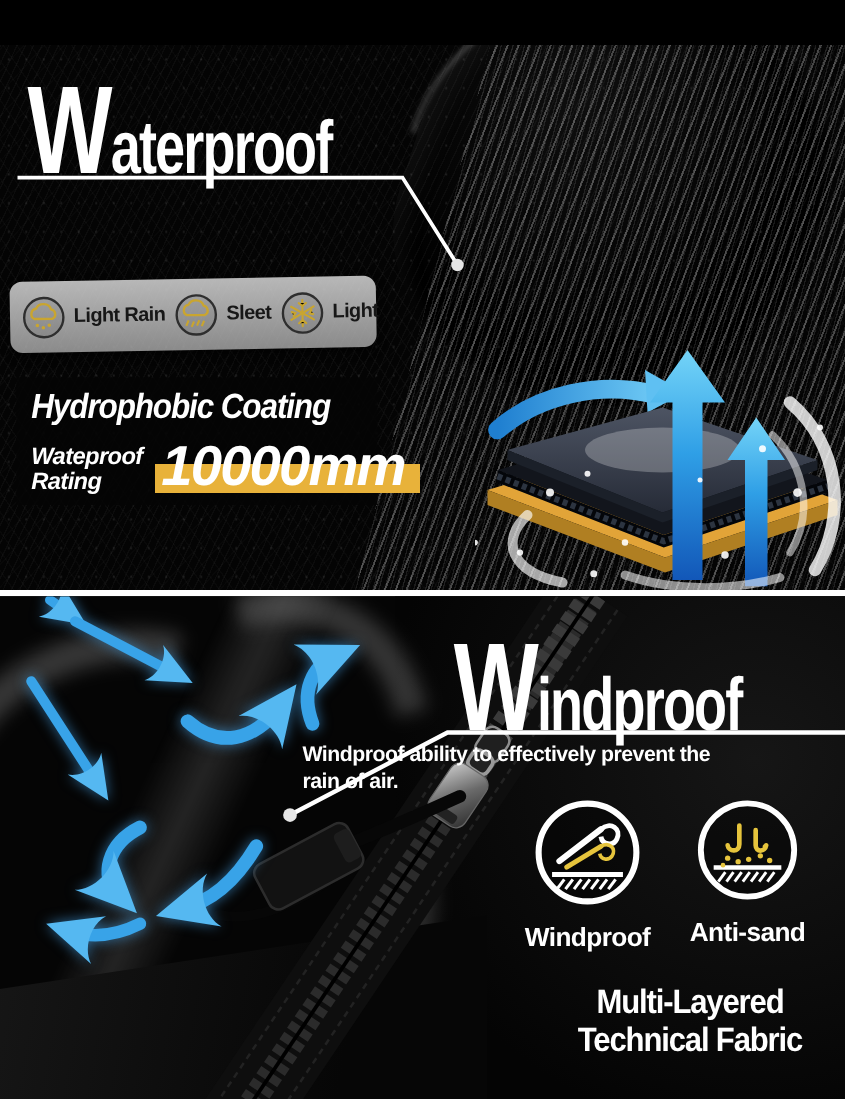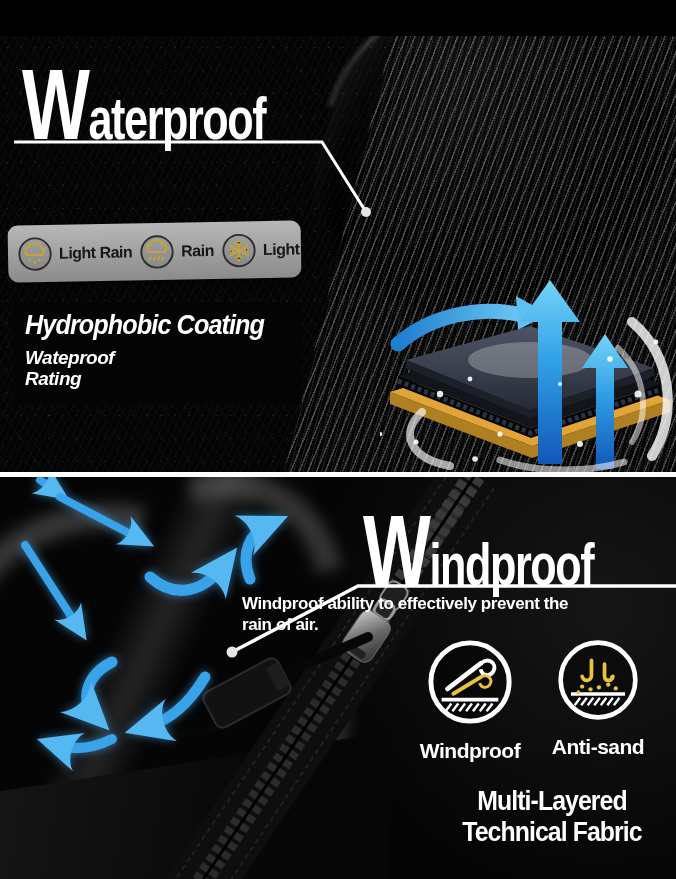--- a/index.html
+++ b/index.html
@@ -168,21 +168,21 @@
         <svg width="38" height="38" viewBox="0 0 40 40">
           <circle cx="20" cy="20" r="16.5" stroke="#2e2e2e" stroke-width="2" fill="rgba(0,0,0,.08)"></circle>
           <path d="M12,20 a4.6,4.6 0 0 1 1.6-8.6 a6.6,5.8 0 0 1 12.6,.8 a4.2,4.2 0 0 1 .9,8 Z" stroke="#c9a52f" stroke-width="2" fill="none" stroke-linejoin="round"></path>
           <g stroke="#c9a52f" stroke-width="1.8">
             <path d="M13.5,24.5 l-2,4.5"></path>
               <path d="M18,25.5 l-2,4.5"></path>
               <path d="M22.5,24.5 l-2,4.5"></path>
               <path d="M26.5,25 l-2,4.5"></path>
           </g>
         </svg>
-        <span class="tag-label">Rain</span>
+        <span class="tag-label">Sleet</span>
       </div>
       <div class="tag">
         <svg width="38" height="38" viewBox="0 0 40 40">
           <circle cx="20" cy="20" r="16.5" stroke="#2e2e2e" stroke-width="2" fill="rgba(0,0,0,.08)"></circle>
           <g stroke="#c9a52f" stroke-width="1.8" stroke-linecap="round">
             <path d="M20,9 L20,31"></path>
               <path d="M10.5,14.5 L29.5,25.5"></path>
               <path d="M10.5,25.5 L29.5,14.5"></path>
             <path d="M17,11.5 L20,14 L23,11.5"></path>
               <path d="M17,28.5 L20,26 L23,28.5"></path>
@@ -194,20 +194,21 @@
       </div>
     </div>
 
     <div class="coat-panel">
       <div class="coat-title">Hydrophobic Coating</div>
       <div class="rate-row">
         <div class="rate-label">
           <div>Wateproof</div>
           <div>Rating</div>
         </div>
+        <div class="rate-value">10000mm</div>
       </div>
     </div>
   </div>
 
   <div class="divider"></div>
 
   <div class="panel-bottom">
     <div class="fab-right"></div>
     <div class="beam"></div>
     <div class="sw sw1"></div>

